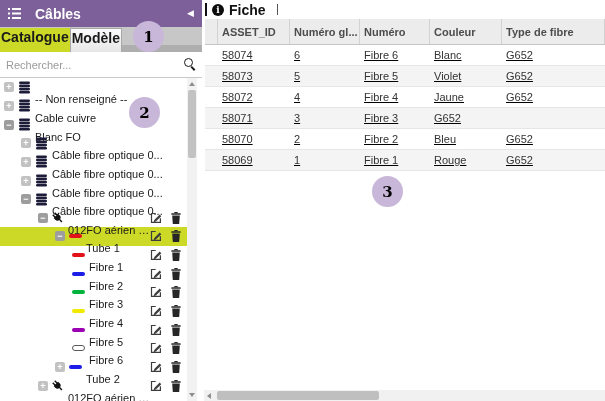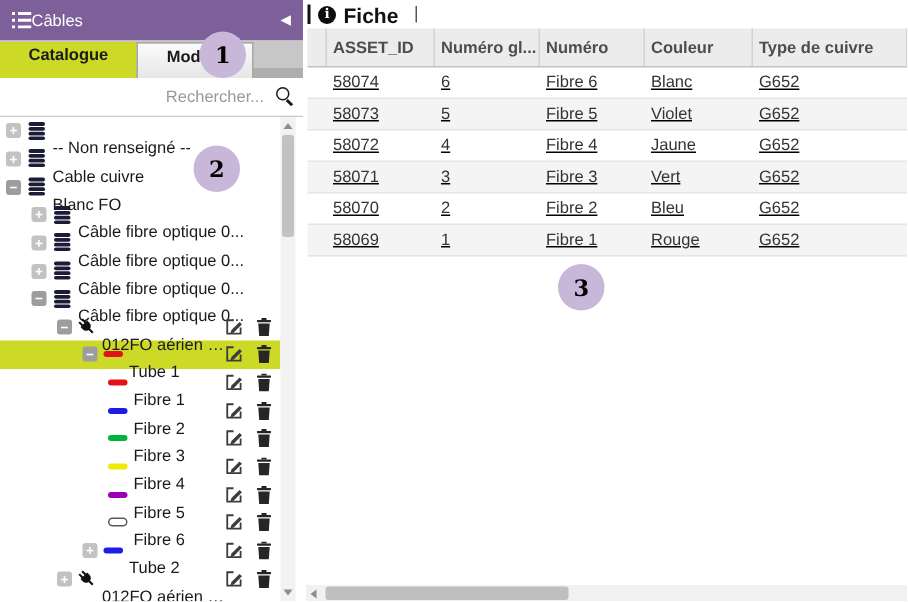--- a/index.html
+++ b/index.html
@@ -4,34 +4,34 @@
 <style>
   * { margin:0; padding:0; box-sizing:border-box; }
   body { background:#fff; }
   .app{ position:relative; width:605px; height:401px; background:#fff;
         font-family:"Liberation Sans", sans-serif; overflow:hidden; }
 
   
   .sidebar{ position:absolute; left:0; top:0; width:202px; height:401px; background:#fff; }
   .sb-header{ position:absolute; left:0; top:0; width:202px; height:27px; background:#7d5f99;
               display:flex; align-items:center; padding:0 8px; }
-  .sb-title{ color:#fff; font-size:11px; font-weight:normal; margin-left:0; }
+  .sb-title{ color:#fff; font-size:14px; font-weight:bold; margin-left:14px; }
   .collapse{ margin-left:auto; color:#fff; font-size:9px; line-height:9px; }
 
   .sb-tabs{ position:absolute; left:0; top:27px; width:202px; height:25px;
             background:linear-gradient(#c7c7c7 0 74%, #aeaeae 74% 100%);
             display:flex; align-items:flex-start; padding-top:1px; }
-  .tab{ height:35px; line-height:19px; padding:0 19px; font-size:11px; font-weight:bold; color:#1a1a1a; }
+  .tab{ height:35px; line-height:19px; padding:0 1px; font-size:14px; font-weight:bold; color:#1a1a1a; }
   .tab.active{ background:#ccd926; }
   .tab.inactive{ background:linear-gradient(#fbfbfb,#dcdcdc); border:1px solid #a8a8a8; border-bottom:none; }
 
   .sb-search{ position:absolute; left:0; top:52px; width:202px; height:26px; background:#fff;
               border-bottom:1px solid #c9c9c9; }
   .sb-search input{ width:100%; height:100%; border:none; outline:none; padding:0 26px 0 6px;
-                    font-family:"Liberation Sans",sans-serif; font-size:11px; color:#555;text-align:right; }
+                    font-family:"Liberation Sans",sans-serif; font-size:11px; color:#555; }
   .sb-search input::placeholder{ color:#9a9a9a; }
   .mag{ position:absolute; right:9px; top:6px; width:9px; height:9px;
         border:1.6px solid #1a1a1a; border-radius:50%; }
   .mag::after{ content:""; position:absolute; width:1.8px; height:5px; background:#1a1a1a;
                left:7px; top:6.5px; transform:rotate(-45deg); }
 
   .sb-tree{ position:absolute; left:0; top:78px; width:187px; height:323px; overflow:hidden; }
   .trow{ height:18.65px; display:flex; align-items:center; font-size:11px; color:#1a1a1a; white-space:nowrap; }
   .trow.selected{ background:#ccd926; }
   .expander{ width:10px; height:10px; border-radius:2px; background:#c2c2c2; color:#fff;
@@ -462,21 +462,21 @@
       <span class="fiche-sep"></span>
     </div>
 
     <div class="tbl">
       <div class="tr thead">
           <div class="th c0"></div>
           <div class="th c1">ASSET_ID</div>
           <div class="th c2">Numéro gl...</div>
           <div class="th c3">Numéro</div>
           <div class="th c4">Couleur</div>
-          <div class="th c5">Type de cuivre</div>
+          <div class="th c5">Type de fibre</div>
         </div>
       <div class="tbody">
           <div class="tr">
             <div class="td c0"></div>
             <div class="td c1">58074</div>
             <div class="td c2">6</div>
             <div class="td c3">Fibre 6</div>
             <div class="td c4">Blanc</div>
             <div class="td c5">G652</div>
           </div>
@@ -494,21 +494,20 @@
             <div class="td c2">4</div>
             <div class="td c3">Fibre 4</div>
             <div class="td c4">Jaune</div>
             <div class="td c5">G652</div>
           </div>
           <div class="tr">
             <div class="td c0"></div>
             <div class="td c1">58071</div>
             <div class="td c2">3</div>
             <div class="td c3">Fibre 3</div>
-            <div class="td c4">Vert</div>
             <div class="td c5">G652</div>
           </div>
           <div class="tr">
             <div class="td c0"></div>
             <div class="td c1">58070</div>
             <div class="td c2">2</div>
             <div class="td c3">Fibre 2</div>
             <div class="td c4">Bleu</div>
             <div class="td c5">G652</div>
           </div>

